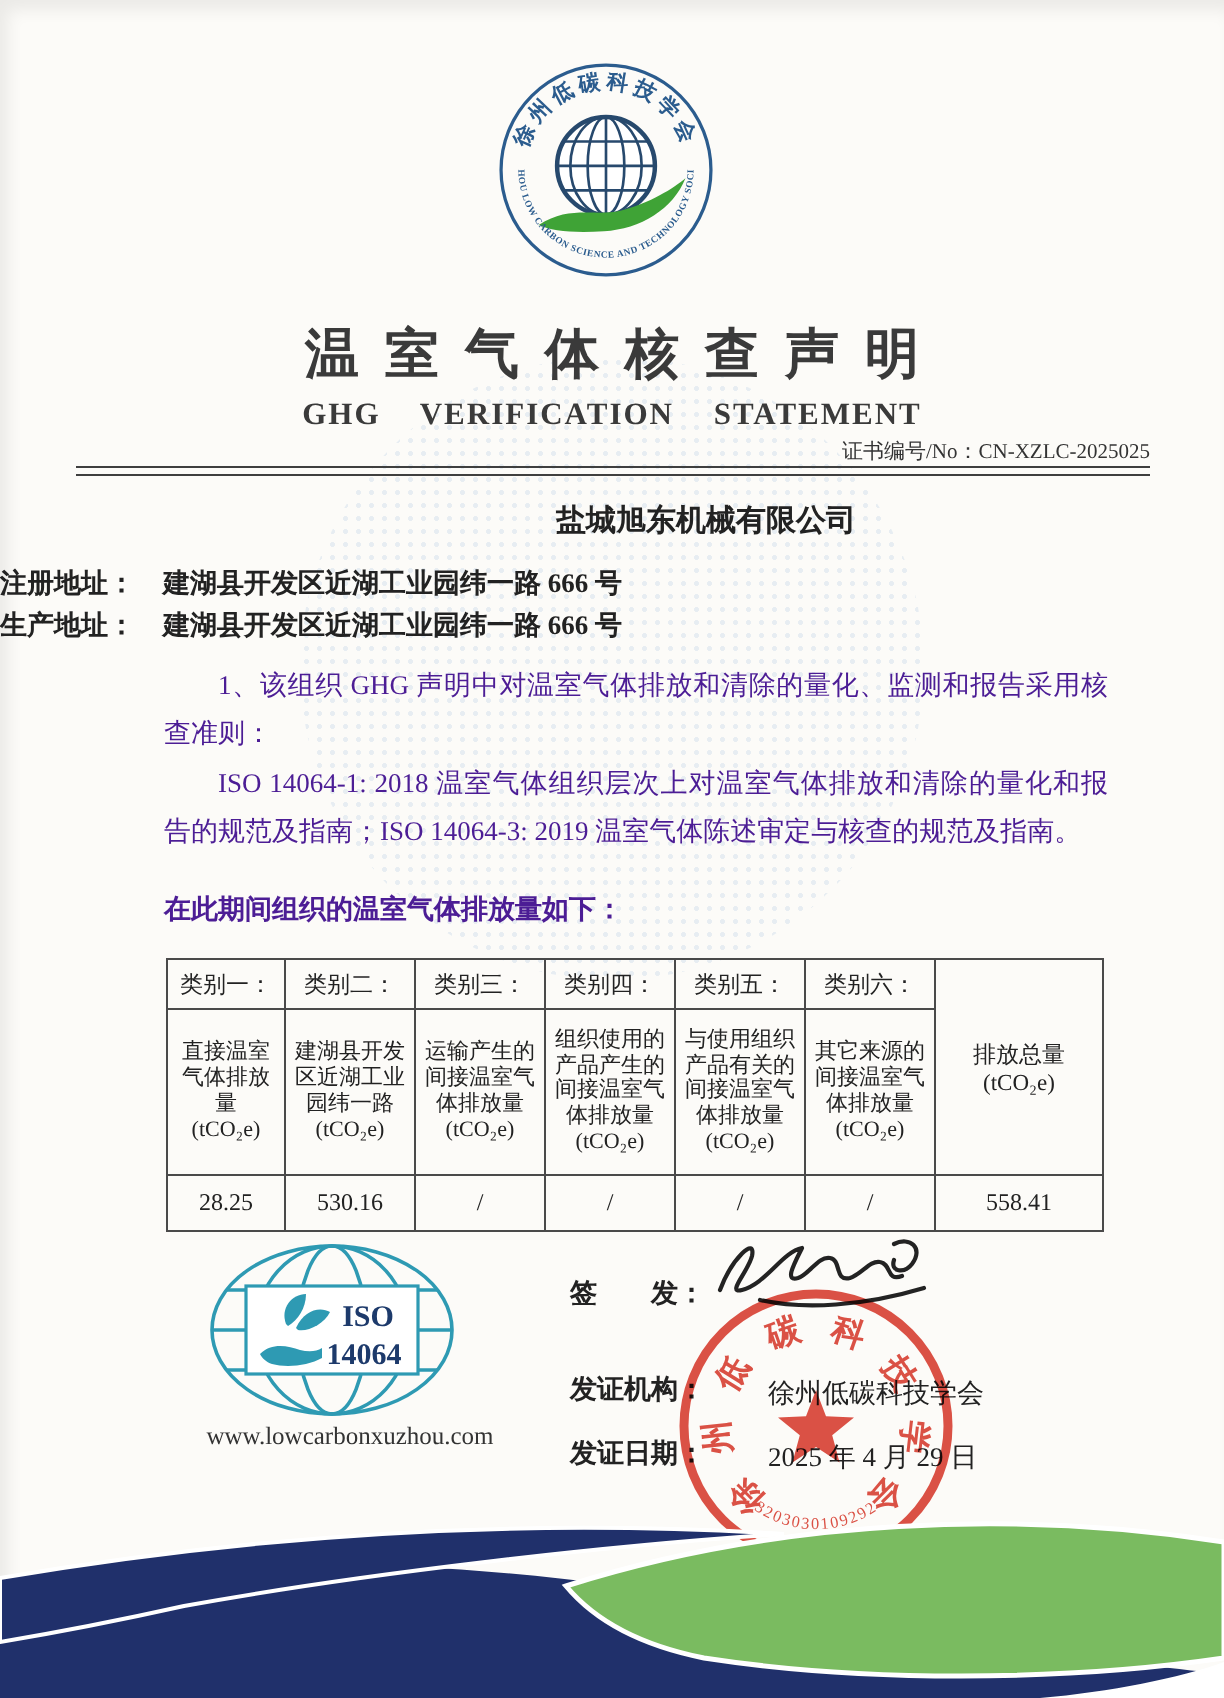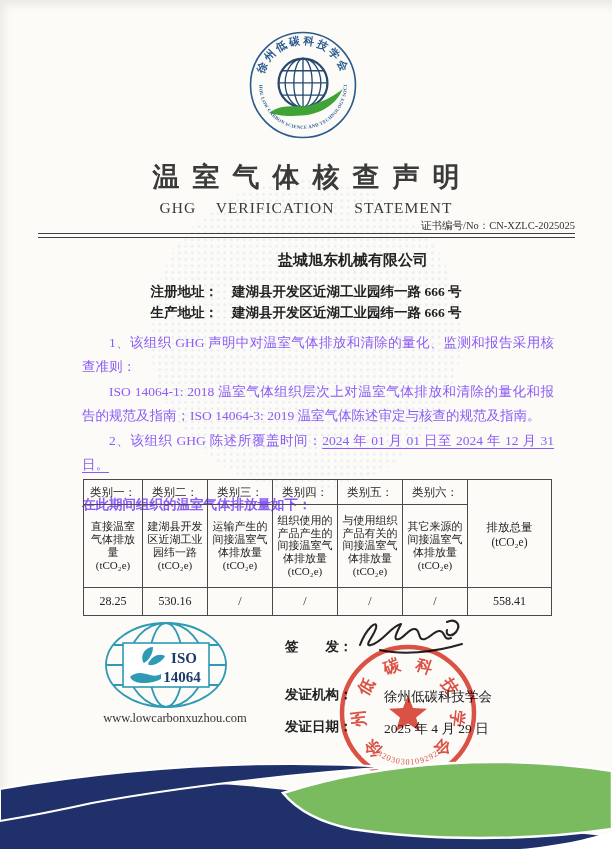--- a/index.html
+++ b/index.html
@@ -9,33 +9,33 @@
         box-shadow:inset 4px 5px 8px rgba(0,0,0,0.07);}
   .abs{position:absolute;}
   
   .watermark{left:150px;top:178px;width:312px;height:312px;border-radius:50%;
     background-image:radial-gradient(circle,#c7d8e9 1.1px,rgba(255,255,255,0) 1.4px);
     background-size:6.5px 6.5px;opacity:.38;}
   
   .logo{left:249px;top:31px;width:108px;height:108px;}
   .title-cn{left:0;top:159px;width:612px;text-align:center;font-size:27px;font-weight:700;
     letter-spacing:13px;text-indent:13px;color:#3a3a3a;}
-  .title-en{left:0;top:199px;width:612px;text-align:center;font-size:15.5px;font-weight:400;
+  .title-en{left:0;top:199px;width:612px;text-align:center;font-size:15.5px;font-weight:700;
     letter-spacing:1px;word-spacing:15px;color:#3a3a3a;}
   .certline{right:37px;top:219px;font-size:10.5px;color:#333;}
   .rule{left:38px;top:233px;width:537px;height:3px;border-top:1.8px solid #3f3f3f;
     border-bottom:1px solid #3f3f3f;}
   
   .company{left:0;top:251px;width:612px;text-align:center;font-size:15px;font-weight:700;color:#222;padding-left:47px;}
-  .addr{left:0;top:281px;width:612px;text-align:center;font-size:13.5px;font-weight:700;
+  .addr{left:0;top:281px;width:612px;font-size:13.5px;font-weight:700;
     line-height:21px;color:#222;}
   .addr .lbl{margin-right:14px;}
   
   .bodytext{left:82px;top:331px;width:472px;font-size:13.5px;line-height:23.6px;
-    text-align:justify;color:#8b5cf6;}
+    text-align:justify;color:#4c1d95;}
   .bodytext p{margin:0 0 2px 0;text-indent:2em;}
   .bodytext p.noindent{text-indent:0;font-weight:700;margin-top:16px;}
   .uline{text-decoration:underline;text-underline-offset:3px;}
   
   table.ghg{position:absolute;left:83px;top:479px;width:468px;border-collapse:collapse;
     table-layout:fixed;font-size:11px;color:#222;}
   table.ghg td{border:1px solid #4a4a4a;text-align:center;vertical-align:middle;
     padding:1px 2px;word-break:break-all;}
   table.ghg{border:1.6px solid #3d3d3d;}
   tr.cat td{height:22px;font-size:11.5px;}
@@ -101,21 +101,20 @@
       <span class="lbl">注册地址：</span><span>建湖县开发区近湖工业园纬一路 666 号</span>
     </div>
     <div>
       <span class="lbl">生产地址：</span><span>建湖县开发区近湖工业园纬一路 666 号</span>
     </div>
   </div>
 
   <div class="abs bodytext">
     <p>1、该组织 GHG 声明中对温室气体排放和清除的量化、监测和报告采用核查准则：</p>
     <p>ISO 14064-1: 2018 温室气体组织层次上对温室气体排放和清除的量化和报告的规范及指南；ISO 14064-3: 2019 温室气体陈述审定与核查的规范及指南。</p>
-    <p><span>2、该组织 GHG 陈述所覆盖时间：</span><span class="uline">2024 年 01 月 01 日至 2024 年 12 月 31 日。</span></p>
     <p class="noindent">在此期间组织的温室气体排放量如下：</p>
   </div>
 
   <table class="ghg">
     <colgroup>
       <col style="width:59px">
         <col style="width:65px">
         <col style="width:65px">
       <col style="width:65px">
         <col style="width:65px">

